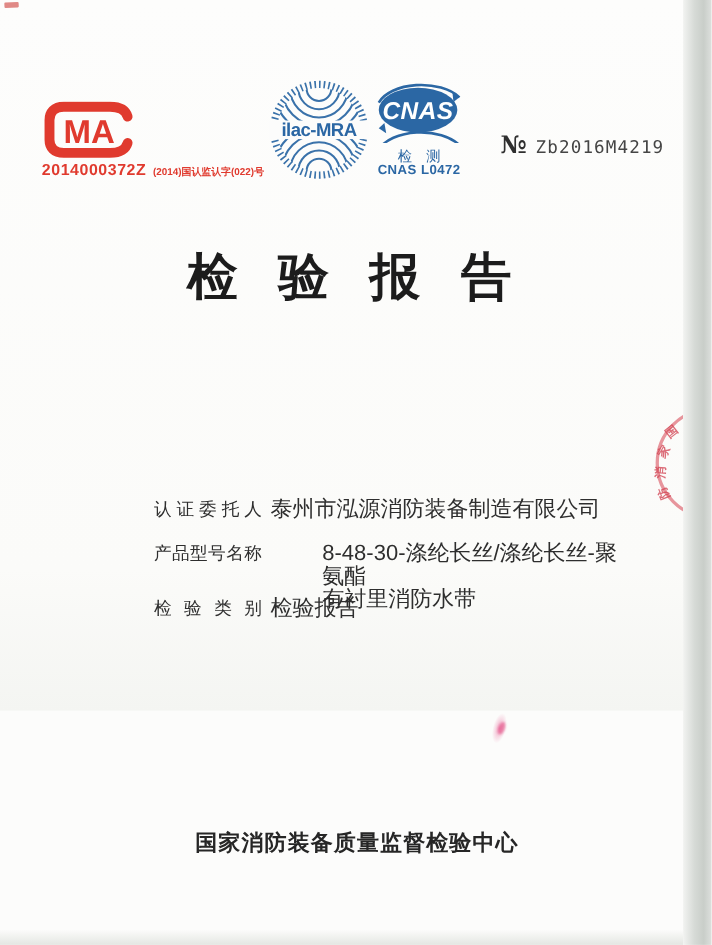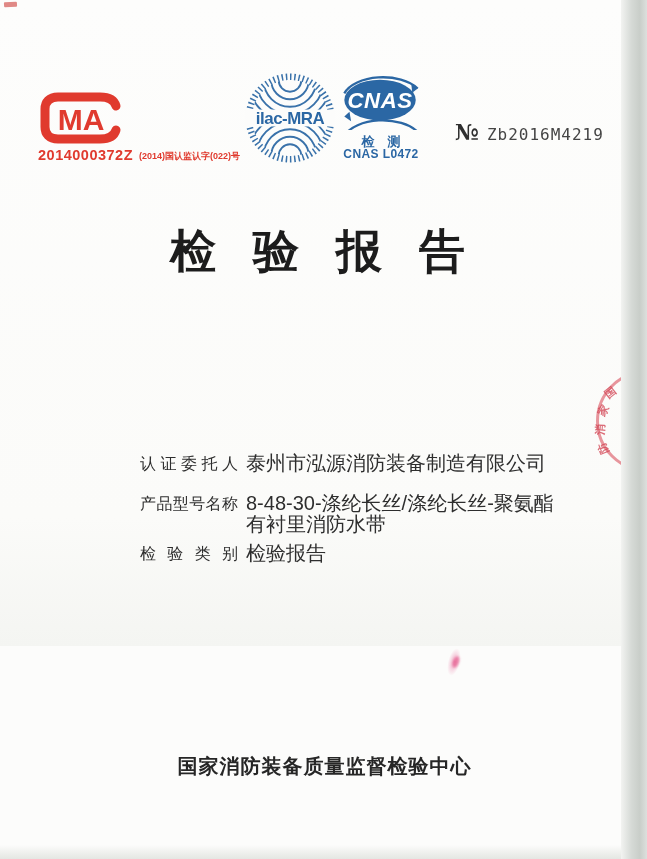--- a/index.html
+++ b/index.html
@@ -35,21 +35,21 @@
   }
   .cal { position:absolute; left:141px; top:76px; }
   .cal-no {
     position:absolute; left:139px; top:150px; width:118px;
     color:#e03a2e; font-weight:bold; font-size:9px; white-space:nowrap;
   }
   .ilac { position:absolute; left:245px; top:71px; }
   .cnas { position:absolute; left:336px; top:74px; }
   .cnas-caption {
     position:absolute; left:336px; top:133px; width:90px; text-align:center;
-    color:#2b67a4; font-weight:bold; font-size:13px; letter-spacing:13px; padding-left:13px;
+    color:#2b67a4; font-weight:normal; font-size:13px; letter-spacing:13px; padding-left:13px;
     white-space:nowrap;
   }
   .cnas-no {
     position:absolute; left:336px; top:147px; width:90px; text-align:center;
     color:#2b67a4; font-weight:bold; font-size:12px; letter-spacing:.4px; white-space:nowrap;
   }
   .report-no {
     position:absolute; left:455px; top:119px; display:flex; align-items:baseline; white-space:nowrap;
   }
   .report-no .sym {
@@ -64,21 +64,21 @@
   .title {
     position:absolute; left:170px; top:221px;
     font-size:46px; font-weight:800; color:#1c1c1c;
     letter-spacing:37px; white-space:nowrap;
   }
 
   
   .fields { position:absolute; left:140px; top:451px; width:430px; }
   .frow { position:absolute; left:0; display:flex; align-items:flex-start; width:430px; }
   .frow.r0 { top:2px; }
-  .frow.r1 { top:42px; }
+  .frow.r1 { top:42px;gap:47px; }
   .frow.r2 { top:92px; }
   .flabel {
     flex:none; width:98px; font-size:16px; color:#2e2e2e; line-height:21px;
     text-align:justify; text-align-last:justify;
   }
   .fvalue {
     margin-left:8px; font-size:20px; color:#2e2e2e; line-height:21px;
     white-space:pre-line;
   }
 

